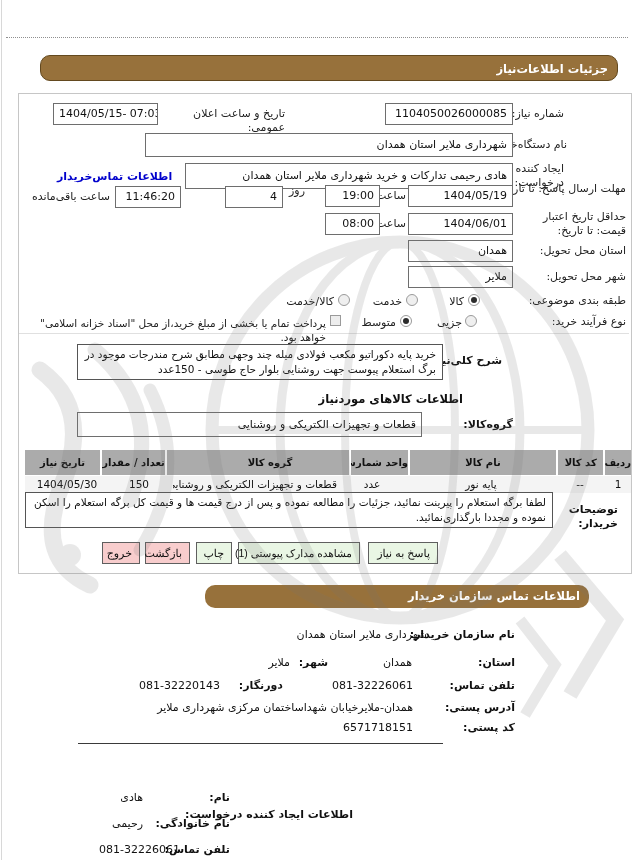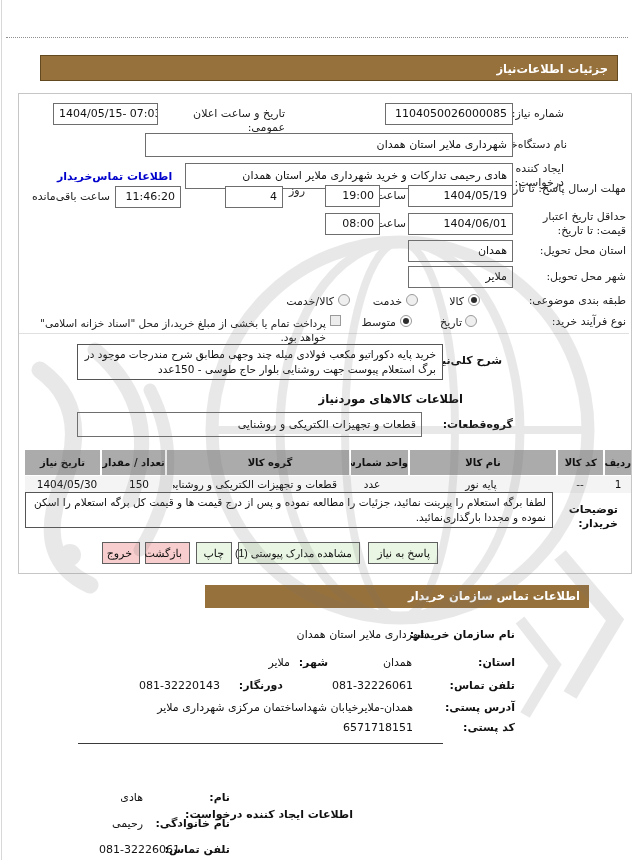--- a/index.html
+++ b/index.html
@@ -8,21 +8,21 @@
   .abs{position:absolute;}
   .lbl{position:absolute;font-size:11px;color:#222;direction:rtl;text-align:right;line-height:14px;}
   .blbl{font-weight:bold;color:#111;}
   .box{position:absolute;background:#fff;border:1px solid #6e6e6e;font-size:11px;line-height:20px;
        direction:rtl;text-align:right;padding:0 5px;box-sizing:border-box;height:22px;color:#111;
        white-space:nowrap;overflow:hidden;}
   .box.ltrv{direction:ltr;text-align:right;}
   .bigbox{position:absolute;background:#fff;border:1px solid #555;font-size:10.5px;line-height:15px;
        direction:rtl;text-align:right;padding:2px 6px;box-sizing:border-box;color:#111;}
   .bar{position:absolute;background:#97713b;color:#fff;font-weight:bold;font-size:11.5px;
-       direction:rtl;text-align:right;padding:0 9px;box-sizing:border-box;line-height:26px;white-space:nowrap;}
+       direction:rtl;text-align:right;padding:0 9px;box-sizing:border-box;line-height:26px;white-space:nowrap;border-radius:10px;}
   .link{position:absolute;font-size:11px;font-weight:bold;color:#0000cc;direction:rtl;cursor:pointer;white-space:nowrap;}
   .rdo{position:absolute;width:12px;height:12px;border-radius:50%;border:1px solid #9a9a9a;background:#efefef;box-sizing:border-box;}
   .rdo.sel{background:#fff;}
   .rdo.sel::after{content:'';position:absolute;left:2px;top:2px;right:2px;bottom:2px;background:#2c2c2c;border-radius:50%;}
   .chk{position:absolute;width:11px;height:11px;border:1px solid #9a9a9a;background:#ededed;box-sizing:border-box;}
   .btn{position:absolute;height:22px;border:1px solid #5f5f5f;font-size:11px;line-height:20px;text-align:center;
        direction:rtl;box-sizing:border-box;padding:0 7px;cursor:pointer;color:#111;white-space:nowrap;}
   .btn.green{background:#e9f6e4;padding-left:23px;}
   .btn.pink{background:#f8cdcd;}
   .val{position:absolute;font-size:11px;color:#111;direction:rtl;text-align:right;white-space:nowrap;}
@@ -84,34 +84,34 @@
   <div class="lbl" style="right:8px;top:294px;">طبقه بندی موضوعی:</div>
   <span class="rdo sel" style="left:468px;top:294px;"></span>
   <div class="lbl" style="left:432px;top:295px;width:32px;">کالا</div>
   <span class="rdo" style="left:406px;top:294px;"></span>
   <div class="lbl" style="left:366px;top:295px;width:36px;">خدمت</div>
   <span class="rdo" style="left:338px;top:294px;"></span>
   <div class="lbl" style="left:262px;top:295px;width:72px;">کالا/خدمت</div>
 
   <div class="lbl" style="right:8px;top:315px;">نوع فرآیند خرید:</div>
   <span class="rdo" style="left:465px;top:315px;"></span>
-  <div class="lbl" style="left:430px;top:316px;width:32px;">تاریخ</div>
+  <div class="lbl" style="left:430px;top:316px;width:32px;">جزیی</div>
   <span class="rdo sel" style="left:400px;top:315px;"></span>
   <div class="lbl" style="left:352px;top:316px;width:44px;">متوسط</div>
   <span class="chk" style="left:330px;top:315px;"></span>
   <div class="lbl" style="left:20px;top:316px;width:306px;font-size:10.5px;">پرداخت تمام یا بخشی از مبلغ خرید،از محل "اسناد خزانه اسلامی" خواهد بود.</div>
 
   <div class="divline" style="left:19px;top:333px;width:610px;"></div>
 
   <div class="lbl blbl" style="right:132px;top:354px;">شرح کلی‌نیاز:</div>
   <div class="bigbox" style="left:77px;top:344px;width:366px;height:36px;">خرید پایه  دکوراتیو مکعب فولادی میله چند وجهی مطابق شرح مندرجات موجود در برگ استعلام پیوست جهت روشنایی بلوار حاج طوسی - 150عدد</div>
 
   <div class="lbl blbl" style="right:171px;top:392px;font-size:11.5px;">اطلاعات کالاهای موردنیاز</div>
 
-  <div class="lbl blbl" style="right:121px;top:418px;">گروه‌قطعات:</div>
+  <div class="lbl blbl" style="right:121px;top:418px;">گروه‌کالا:</div>
   <div class="box" style="left:77px;top:412px;width:345px;height:25px;line-height:23px;">قطعات و تجهیزات  الکتریکی و روشنایی</div>
 
   <div class="abs" style="left:25px;top:450px;width:606px;direction:rtl;">
     <div style="display:flex;gap:2px;height:25px;">
       <div class="tcell" style="width:26px;">ردیف</div>
       <div class="tcell" style="width:46px;">کد کالا</div>
       <div class="tcell" style="width:148px;">نام کالا</div>
       <div class="tcell" style="width:58px;">واحد شمارش</div>
       <div class="tcell" style="width:184px;padding-left:24px;">گروه کالا</div>
       <div class="tcell" style="width:64px;">تعداد / مقدار</div>

